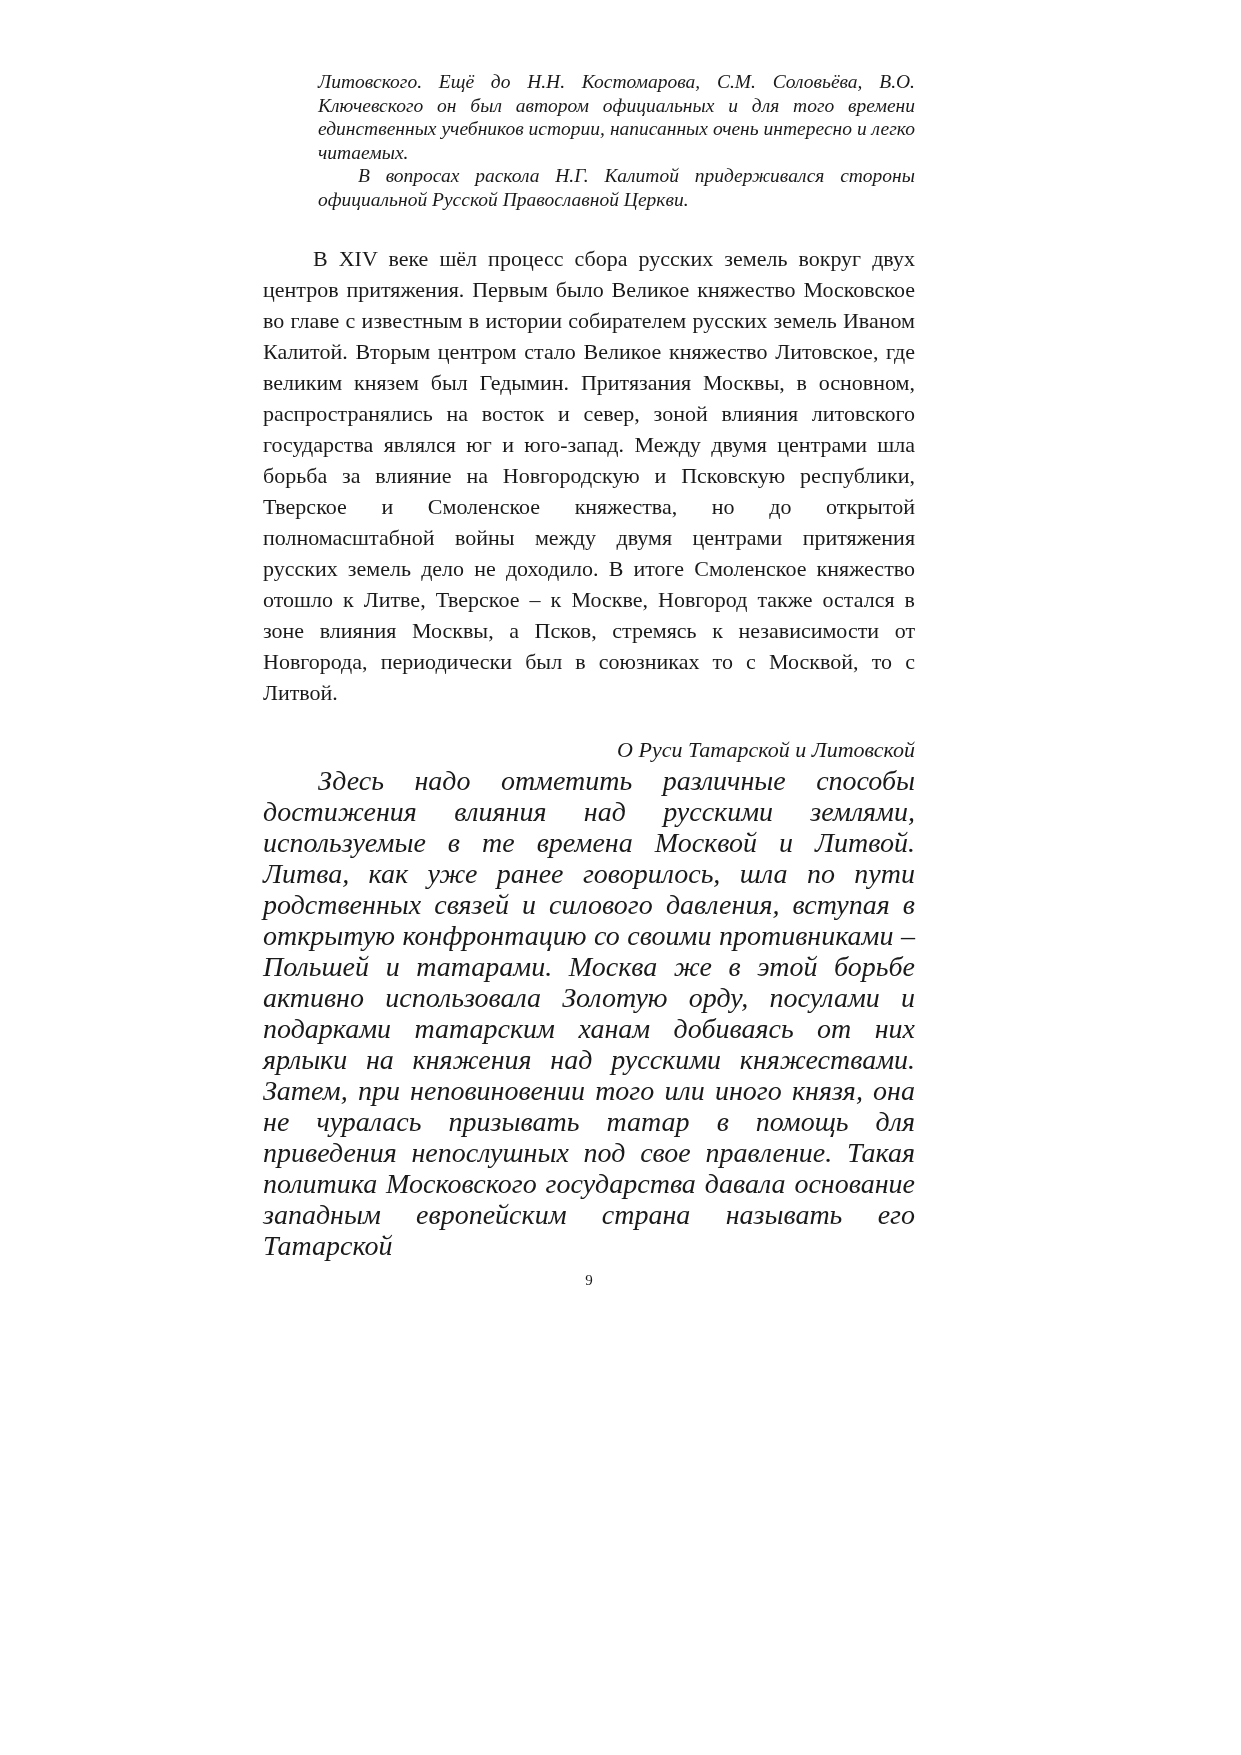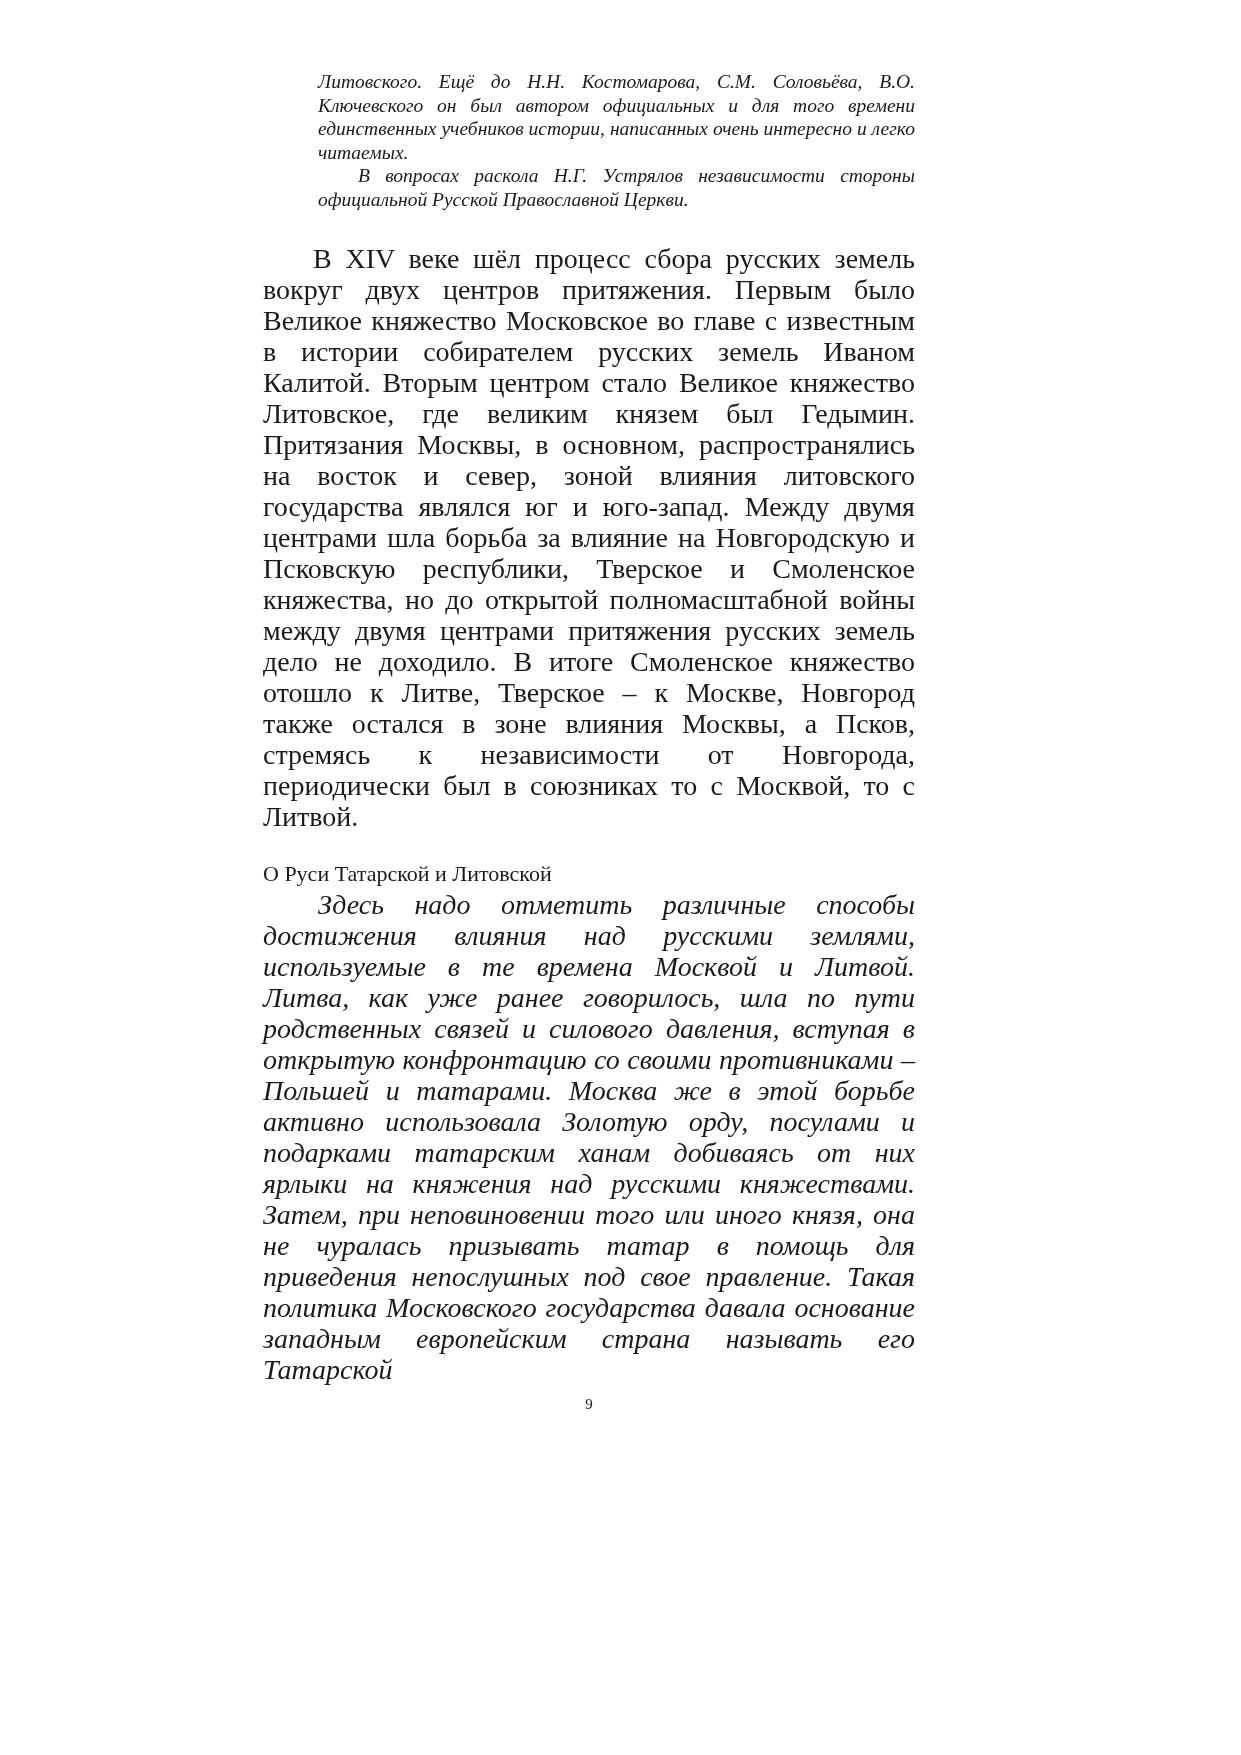--- a/index.html
+++ b/index.html
@@ -32,30 +32,32 @@
   }
   .quote p {
     margin: 0;
     font-style: italic;
   }
   .quote p.indent {
     text-indent: 40px;
   }
   .main-para {
     margin: 32px 0 0 0;
-    font-size: 28px;
+    font-size: 22px;
     line-height: 31px;
     text-align: justify;
     text-indent: 50px;
   }
   .section-heading {
     margin: 26px 0 0 0;
+    font-style: italic;
     font-weight: normal;
     font-size: 22px;
     line-height: 31px;
+    text-align: right;
   }
   .italic-para {
     margin: 0;
     font-style: italic;
     font-size: 28px;
     line-height: 31px;
     text-align: justify;
     text-indent: 55px;
   }
   .page-number {
@@ -66,21 +68,21 @@
   }
 </style>
 </head>
 <body>
 
 <div class="page">
   <div class="content">
 
     <div class="quote">
       <p>Литовского. Ещё до  Н.Н. Костомарова, С.М. Соловьёва, В.О. Ключевского он был автором официальных и для того времени единственных учебников истории, написанных очень интересно и легко читаемых.</p>
-      <p class="indent">В вопросах раскола  Н.Г. Устрялов независимости стороны официальной Русской Православной Церкви.</p>
+      <p class="indent">В вопросах раскола  Н.Г. Калитой придерживался стороны официальной Русской Православной Церкви.</p>
     </div>
 
     <p class="main-para">В XIV веке шёл процесс сбора русских земель вокруг двух центров притяжения. Первым было Великое княжество Московское во главе с известным в истории собирателем русских земель Иваном Калитой. Вторым центром стало Великое княжество Литовское, где великим князем был Гедымин. Притязания Москвы, в основном, распространялись на восток и север, зоной влияния литовского государства являлся юг и юго-запад. Между двумя центрами шла борьба за влияние на Новгородскую и Псковскую республики, Тверское и Смоленское княжества, но  до открытой полномасштабной войны между двумя центрами притяжения русских земель дело не доходило. В итоге Смоленское княжество отошло к Литве, Тверское – к Москве, Новгород также остался в зоне влияния Москвы, а Псков, стремясь к независимости от Новгорода, периодически был в союзниках то с Москвой, то с Литвой.</p>
 
     <h3 class="section-heading">О Руси Татарской и Литовской</h3>
 
     <p class="italic-para">Здесь надо отметить различные способы достижения влияния над русскими землями, используемые в те времена Москвой и Литвой. Литва, как уже ранее говорилось, шла по пути родственных связей и силового давления, вступая в открытую конфронтацию со своими противниками – Польшей и татарами. Москва же в этой борьбе активно использовала Золотую орду, посулами и подарками татарским ханам добиваясь от них ярлыки на княжения над русскими княжествами. Затем, при неповиновении того или иного князя, она не чуралась призывать татар в помощь для приведения непослушных под свое правление. Такая политика Московского государства давала основание западным европейским страна называть его Татарской</p>
 
     <div class="page-number">9</div>
 

